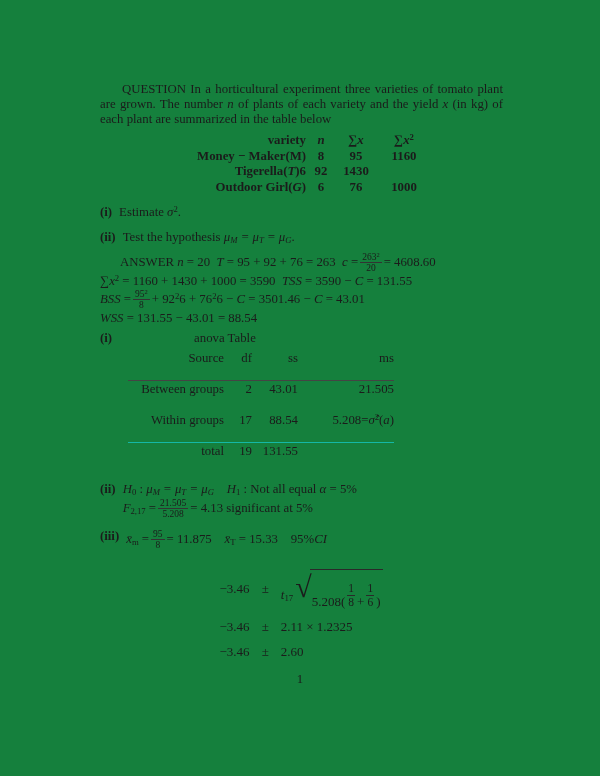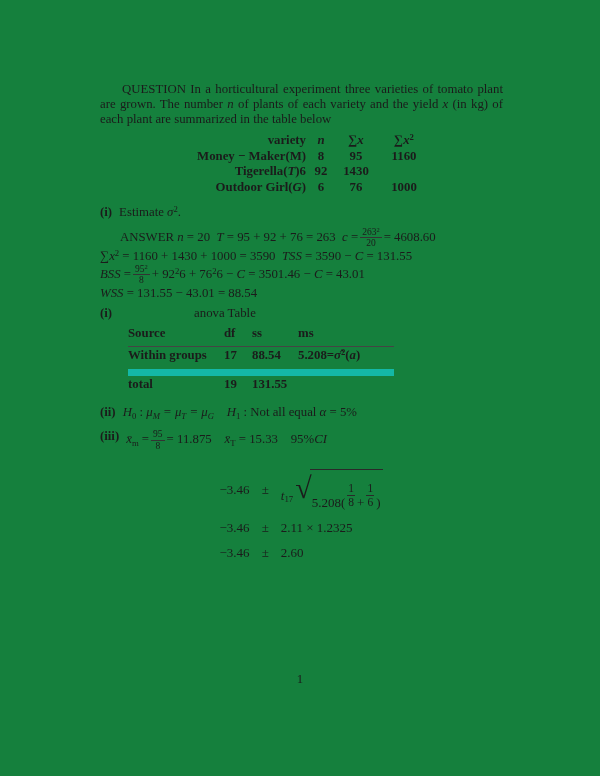--- a/index.html
+++ b/index.html
@@ -44,27 +44,27 @@
   .frac{display:inline-block;vertical-align:-0.55em;text-align:center;
         font-size:9.5px;line-height:1.1;margin:0 2px;}
   .frac .num{display:block;padding:0 2px;}
   .frac .den{display:block;border-top:0.9px solid #333;padding:0 2px;}
 
   
   .anova-caption{margin-top:5px;display:flex;}
   .anova-caption .qlabel{font-weight:bold;}
   .anova-caption .cap-title{margin-left:82px;}
   table.anova{border-collapse:collapse;margin:4px 0 0 28px;}
-  table.anova td{padding:1px 0 6px 0;text-align:left;line-height:14.5px;white-space:nowrap;font-weight:bold;}
+  table.anova td{padding:1px 0 15px 0;text-align:right;line-height:14.5px;white-space:nowrap;}
   table.anova .a1{width:96px;}
   table.anova .a2{width:28px;}
   table.anova .a3{width:46px;}
   table.anova .a4{width:96px;}
   table.anova tr.hdr td{border-bottom:1px solid #444;}
-  table.anova tr.total td{border-top:7px solid #14b8a6;}
+  table.anova tr.total td{border-top:1px solid #14b8a6;}
 
   
   .part{margin-top:8px;display:flex;align-items:flex-start;}
   .part .qlabel{font-weight:bold;margin-right:7px;white-space:nowrap;}
   .part .pbody{white-space:nowrap;}
   .part .pline{margin-bottom:1px;}
 
   
   .display-math{
     margin:18px auto 0 auto;width:fit-content;
@@ -121,20 +121,23 @@
         <td class="c3">76</td>
         <td class="c4">1000</td>
       </tr>
     </tbody>
       </table>
 
 
     <div class="qitem">
       <span class="qlabel">(i)</span><span>Estimate <i>σ</i><sup>2</sup>.</span>
     </div>
+    <div class="qitem">
+      <span class="qlabel">(ii)</span><span>Test the hypothesis <i>μ<sub>M</sub> = μ<sub>T</sub> = μ<sub>G</sub></i>.</span>
+    </div>
 
     <div class="answer">
       <div class="ans-line indent">
         <span>ANSWER <i>n</i> = 20 <i>T</i> = 95 + 92 + 76 = 263 <i>c</i> =</span><span class="frac"><span class="num">263<sup>2</sup></span><span class="den">20</span></span><span>= 4608.60</span>
       </div>
       <div class="ans-line">∑<i>x</i><sup>2</sup> = 1160 + 1430 + 1000 = 3590 <i>TSS</i> = 3590 − <i>C</i> = 131.55</div>
       <div class="ans-line">
         <span><i>BSS</i> =</span><span class="frac"><span class="num">95<sup>2</sup></span><span class="den">8</span></span><span>+ 92<sup>2</sup>6 + 76<sup>2</sup>6 − <i>C</i> = 3501.46 − <i>C</i> = 43.01</span>
       </div>
       <div class="ans-line"><i>WSS</i> = 131.55 − 43.01 = 88.54</div>
@@ -147,38 +150,47 @@
 
     <table class="anova">
       <tbody>
           <tr class="hdr">
         <td class="a1">Source</td>
         <td class="a2">df</td>
         <td class="a3">ss</td>
         <td class="a4">ms</td>
       </tr>
       <tr>
+        <td class="a1">Between groups</td>
+        <td class="a2">2</td>
+        <td class="a3">43.01</td>
+        <td class="a4">21.505</td>
+      </tr>
+      <tr>
         <td class="a1">Within groups</td>
         <td class="a2">17</td>
         <td class="a3">88.54</td>
         <td class="a4">5.208=<i>σ̂</i><sup>2</sup>(<i>a</i>)</td>
       </tr>
       <tr class="total">
         <td class="a1">total</td>
         <td class="a2">19</td>
         <td class="a3">131.55</td>
         <td class="a4"></td>
       </tr>
     </tbody>
       </table>
 
     <div class="part">
       <span class="qlabel">(ii)</span>
       <span class="pbody">
         <div class="pline"><i>H</i><sub>0</sub> : <i>μ<sub>M</sub> = μ<sub>T</sub> = μ<sub>G</sub></i>  <i>H</i><sub>1</sub> : Not all equal <i>α</i> = 5%</div>
+        <div class="pline">
+          <span><i>F</i><sub>2,17</sub> =</span><span class="frac"><span class="num">21.505</span><span class="den">5.208</span></span><span>= 4.13 significant at 5%</span>
+        </div>
       </span>
     </div>
 
     <div class="part">
       <span class="qlabel">(iii)</span>
       <span class="pbody">
         <span><i>x̄</i><sub>m</sub> =</span><span class="frac"><span class="num">95</span><span class="den">8</span></span><span>= 11.875  <i>x̄</i><sub>T</sub> = 15.33  95%<i>CI</i></span>
       </span>
     </div>
 

